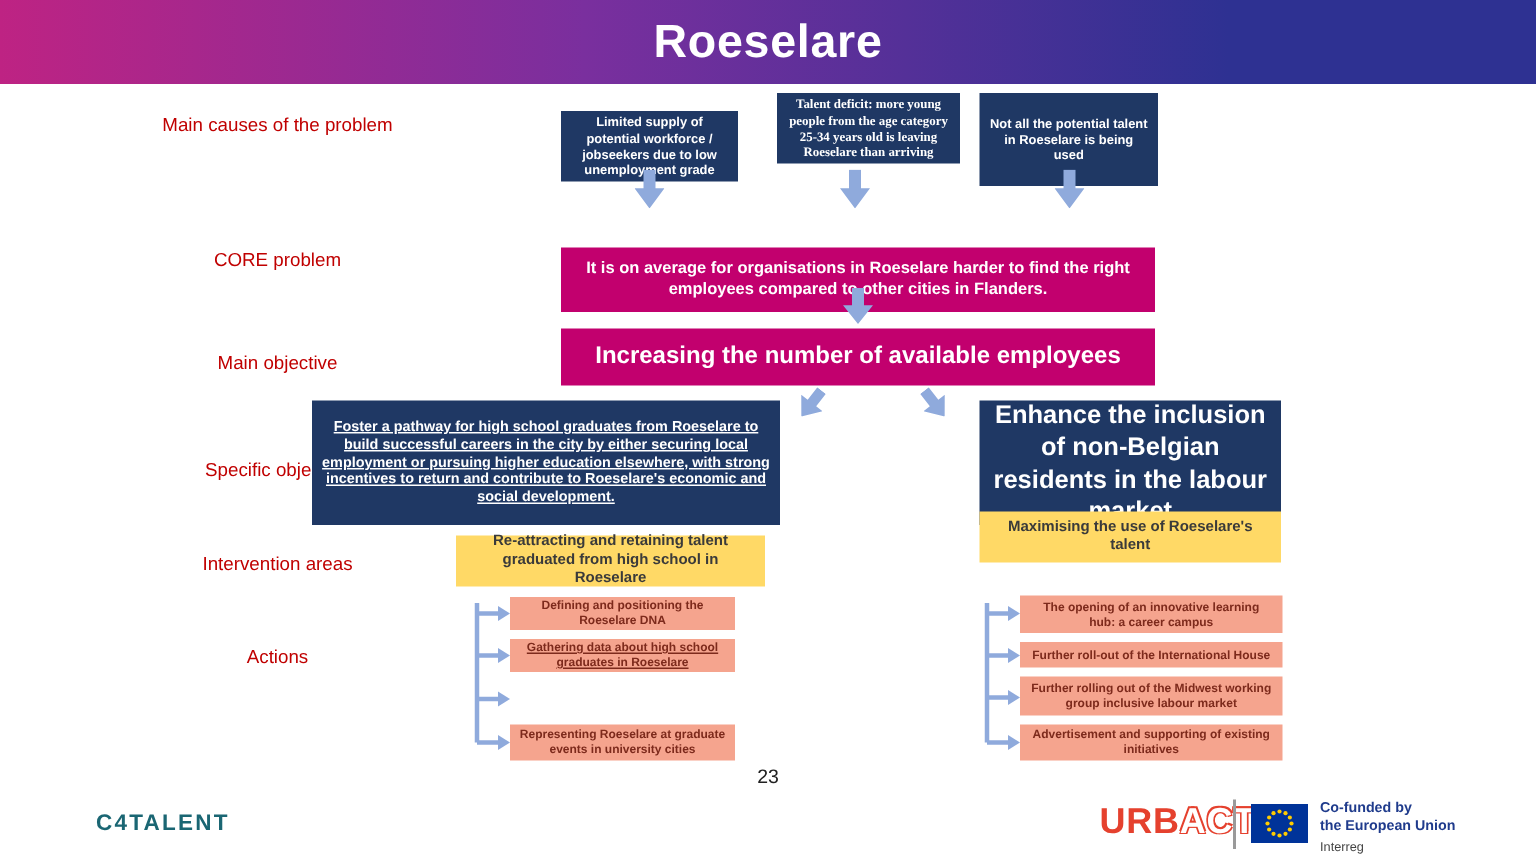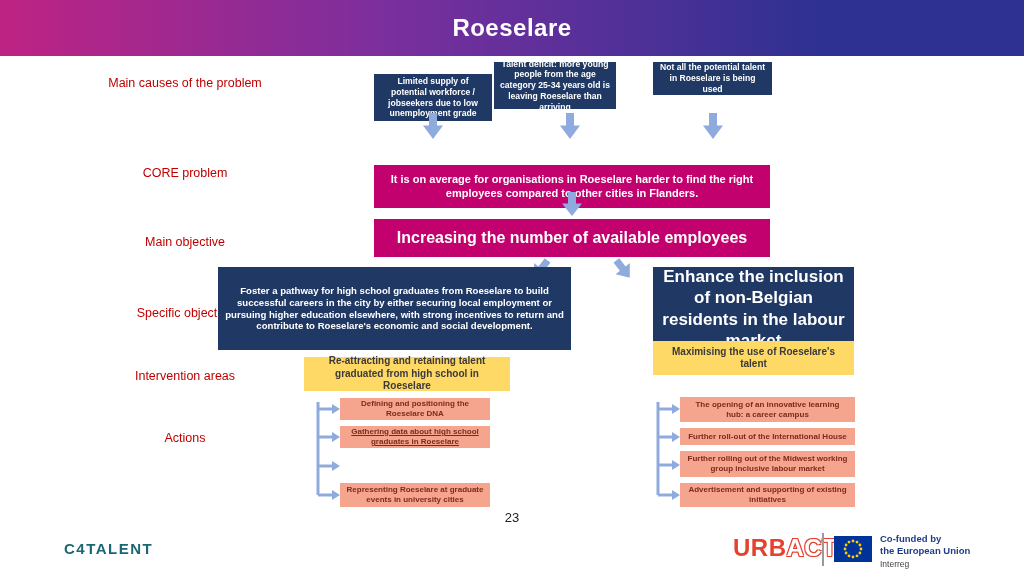--- a/index.html
+++ b/index.html
@@ -4,21 +4,21 @@
 <style>
   html,body { margin:0; padding:0; background:#fff; }
   body { font-family:"Liberation Sans", sans-serif; }
   .slide { position:relative; width:1024px; height:578px; background:#fff; overflow:hidden; }
 
   .title-bar {
     position:absolute; left:0; top:0; width:1024px; height:56px;
     background: linear-gradient(90deg, var(--grad_left,#BE2383) 0%, var(--grad_mid,#7A2F9E) 38%, var(--grad_right,#2E3192) 80%);
     display:flex; align-items:center; justify-content:center;
   }
-  .title-bar h1 { margin:16px; color:#fff; font-size:24px; font-weight:800; letter-spacing:0.5px; }
+  .title-bar h1 { margin:16px; color:#fff; font-size:31px; font-weight:800; letter-spacing:0.5px; }
 
   .row-label {
     position:absolute; left:100px; width:170px; text-align:center;
     color:var(--label_red,#C00000); font-weight:normal; font-size:12.5px; line-height:1.25;
   }
 
   .box {
     position:absolute; box-sizing:border-box;
     display:flex; align-items:center; justify-content:center; text-align:center;
     padding:3px 6px; line-height:1.25;
@@ -73,37 +73,37 @@
   </header>
 
   <div class="row-label" style="top:76px">Main causes of the problem</div>
   <div class="row-label" style="top:166px">CORE problem</div>
   <div class="row-label" style="top:235px">Main objective</div>
   <div class="row-label" style="top:306px">Specific objective</div>
   <div class="row-label" style="top:369px">Intervention areas</div>
   <div class="row-label" style="top:431px">Actions</div>
 
   <div class="box navy cause" style="left:374px; top:62px; width:118px; height:47px;margin-top:12px;">Limited supply of potential workforce / jobseekers due to low unemployment grade</div>
-  <div class="box navy cause" style="left:494px; top:62px; width:122px; height:47px;">Talent deficit: more young people from the age category 25-34 years old is leaving Roeselare than arriving</div>
-  <div class="box navy cause" style="left:653px; top:62px; width:119px; height:33px;">Not all the potential talent in Roeselare is being used</div>
+  <div class="box navy cause" style="left:518px; top:62px; width:122px; height:47px;font-family:Liberation Serif, serif;">Talent deficit: more young people from the age category 25-34 years old is leaving Roeselare than arriving</div>
+  <div class="box navy cause" style="left:653px; top:62px; width:119px; height:62px;">Not all the potential talent in Roeselare is being used</div>
 
   <div class="arrow" style="left:423px; top:113px; width:20px; height:26px;"></div>
   <div class="arrow" style="left:560px; top:113px; width:20px; height:26px;"></div>
   <div class="arrow" style="left:703px; top:113px; width:20px; height:26px;"></div>
 
   <div class="box magenta core" style="left:374px; top:145px; width:396px; height:43px;margin-top:20px;">It is on average for organisations in Roeselare harder to find the right employees compared to other cities in Flanders.</div>
 
   <div class="arrow" style="left:562px; top:192px; width:20px; height:24px;"></div>
 
   <div class="box magenta mainobj" style="left:374px; top:219px; width:396px; height:38px;">Increasing the number of available employees</div>
 
   <div class="arrow" style="left:532px; top:258px; width:18px; height:22px; transform:rotate(38deg);"></div>
   <div class="arrow" style="left:614px; top:258px; width:18px; height:22px; transform:rotate(-38deg);"></div>
 
-  <div class="box navy spec-l" style="left:218px; top:267px; width:353px; height:83px;">Foster a pathway for high school graduates from Roeselare to build successful careers in the city by either securing local employment or pursuing higher education elsewhere, with strong incentives to return and contribute to Roeselare's economic and social development.</div>
+  <div class="box navy spec-l" style="left:208px; top:267px; width:312px; height:83px;text-decoration:underline;">Foster a pathway for high school graduates from Roeselare to build successful careers in the city by either securing local employment or pursuing higher education elsewhere, with strong incentives to return and contribute to Roeselare's economic and social development.</div>
   <div class="box navy spec-r" style="left:653px; top:267px; width:201px; height:83px;">Enhance the inclusion of non-Belgian residents in the labour market</div>
 
   <div class="box yellow interv" style="left:304px; top:357px; width:206px; height:34px;">Re-attracting and retaining talent graduated from high school in Roeselare</div>
   <div class="box yellow interv" style="left:653px; top:341px; width:201px; height:34px;">Maximising the use of Roeselare's talent</div>
 
   <svg class="connector" style="left:310px; top:396px;" width="34" height="108" viewBox="0 0 34 108">
     <path d="M8 6 V 99" stroke="#8FAADC" stroke-width="3" fill="none"></path>
     <g stroke="#8FAADC" stroke-width="3">
       <path d="M8 13 H 22"></path>
         <path d="M8 41 H 22"></path>

